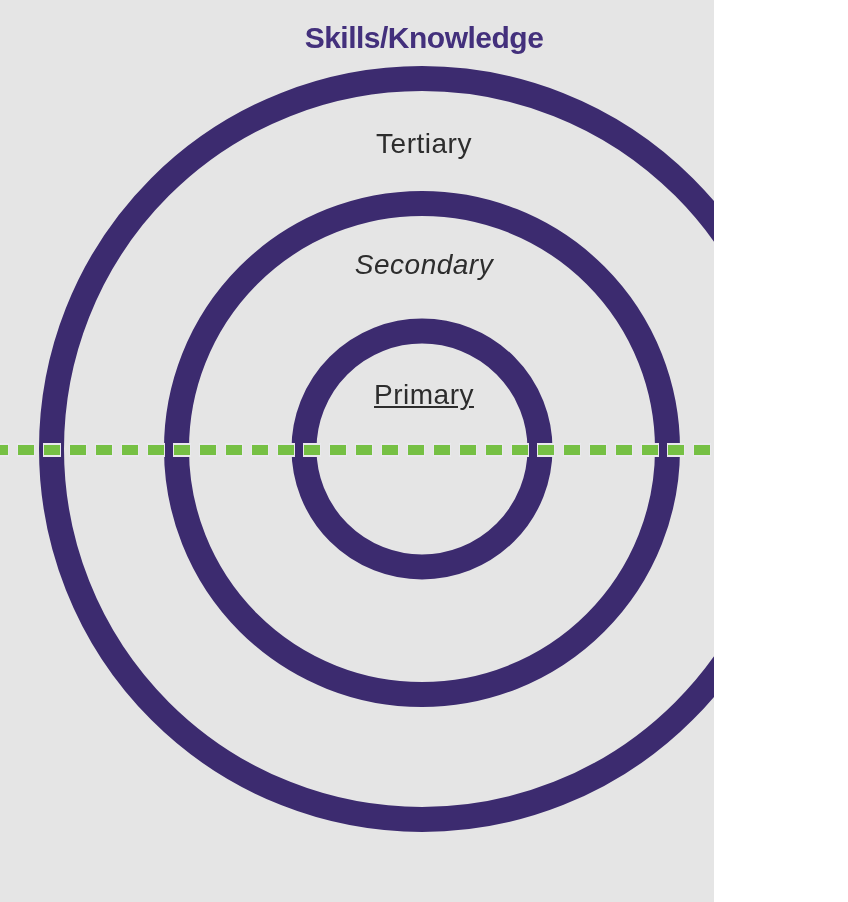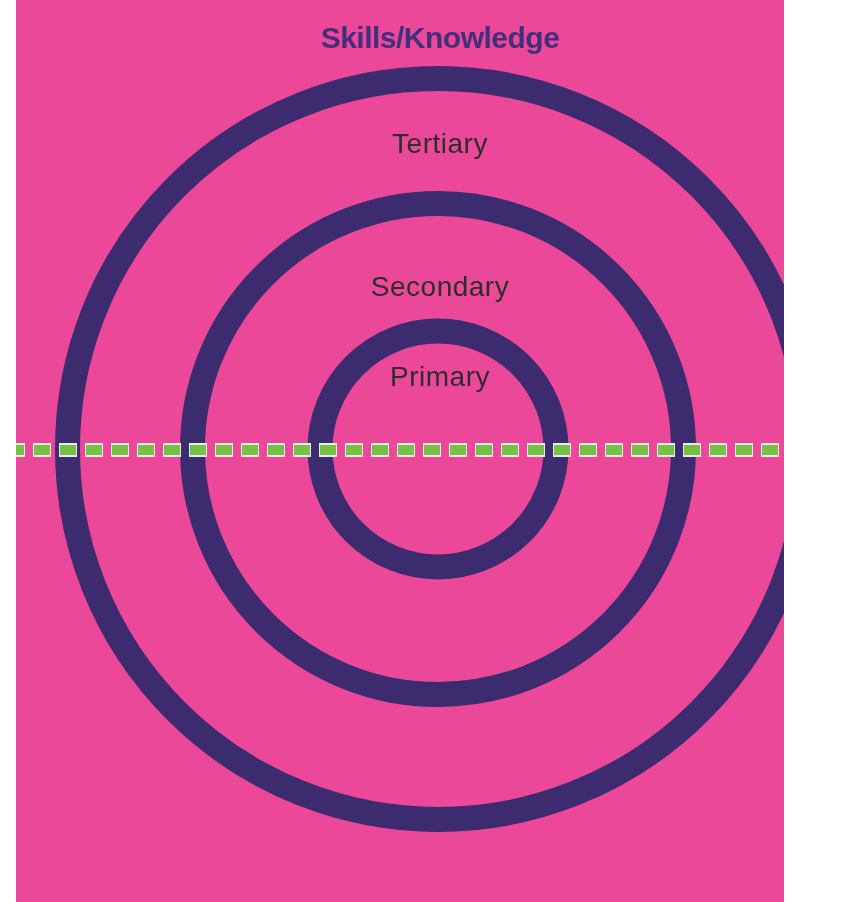--- a/index.html
+++ b/index.html
@@ -4,25 +4,24 @@
 <style>
   html, body {
     margin: 0;
     padding: 0;
   }
   body {
     font-family: "Liberation Sans", sans-serif;
   }
   .stage {
     position: relative;
-    width: 768px;
+    width: 714px;
     height: 902px;
-    background: #ec4899;
+    background: #e5e5e5;
     overflow: hidden;
-    margin-left: 16px;
   }
   .rings-svg {
     position: absolute;
     left: 0;
     top: 0;
     display: block;
   }
   .heading {
     position: absolute;
     left: 0;
@@ -41,22 +40,22 @@
     left: 0;
     width: 848px;
     text-align: center;
     font-size: 28px;
     line-height: 30px;
     letter-spacing: 0.5px;
     color: #2d2d2d;
     font-weight: 400;
   }
   .ring-label-tertiary  { top: 129px; }
-  .ring-label-secondary { top: 272px; }
-  .ring-label-primary   { top: 362px; }
+  .ring-label-secondary { top: 250px; font-style: italic; }
+  .ring-label-primary   { top: 380px; text-decoration: underline; }
 </style>
 </head>
 <body>
 
 <div class="stage">
 
   <div class="heading heading-top">Skills/Knowledge</div>
 
   <svg class="rings-svg" width="848" height="902" viewBox="0 0 848 902">
 

